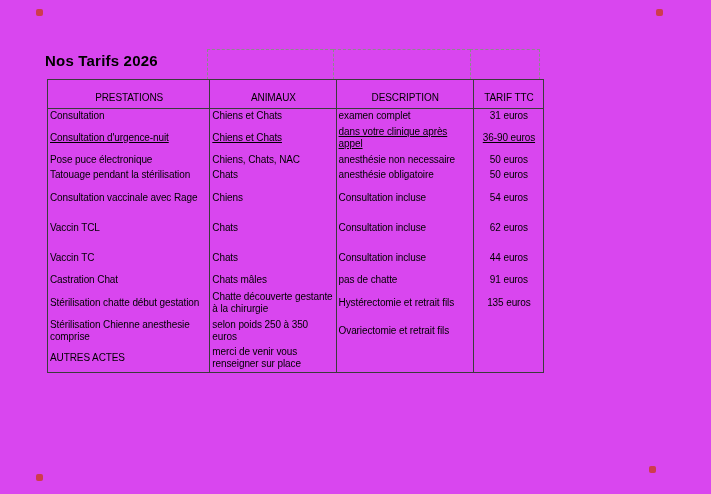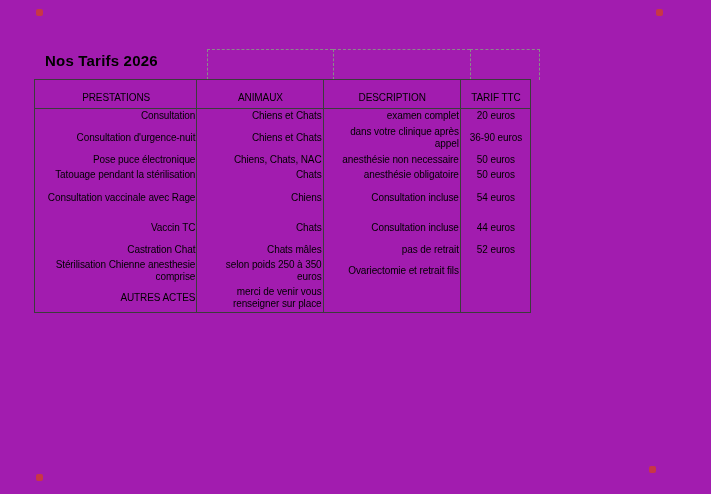--- a/index.html
+++ b/index.html
@@ -1,32 +1,32 @@
 <!DOCTYPE html>
 <html><head>
 <meta charset="utf-8">
 <style>
   html,body{margin:0;padding:0;background:#ffffff;}
   body{width:711px;height:494px;font-family:"Liberation Sans",sans-serif;color:#000;}
-  .canvas{position:relative;width:711px;height:494px;background:#a21caf;overflow:hidden;}
+  .canvas{position:relative;width:711px;height:494px;background:#d946ef;overflow:hidden;}
 
   .title{position:absolute;left:45px;top:52px;margin:0;font-size:15px;font-weight:bold;letter-spacing:0.2px;}
 
   
   .pre-row{position:absolute;left:207px;top:49px;height:31px;display:flex;}
   .pre-cell{box-sizing:border-box;height:31px;border-top:1px dashed #8a8a8a;border-left:1px dashed #8a8a8a;}
   .pre-cell:last-child{border-right:1px dashed #8a8a8a;}
 
-  table.tarifs{position:absolute;left:34px;top:79px;width:497px;border-collapse:collapse;table-layout:fixed;
+  table.tarifs{position:absolute;left:47px;top:79px;width:497px;border-collapse:collapse;table-layout:fixed;
     font-size:10px;line-height:12px;letter-spacing:-0.1px;}
   table.tarifs,.tarifs th,.tarifs td{border:1px solid #3c3c3c;}
   .tarifs tbody td{border-top:none;border-bottom:none;}
   .tarifs td,.tarifs th{box-sizing:border-box;padding:0 1px 0 2px;overflow:hidden;}
   .tarifs thead th{height:29px;font-weight:normal;text-align:center;vertical-align:bottom;padding-bottom:4px;font-size:10px;}
-  .tarifs tbody td{vertical-align:middle;text-align:right;}
+  .tarifs tbody td{vertical-align:middle;text-align:left;}
   .tarifs tbody td.tarif{text-align:center;}
 
   .corner-mark{position:absolute;width:7px;height:7px;border-radius:2px;opacity:0.9;}
   .cm-tl{left:36px;top:9px;}
   .cm-tr{left:656px;top:9px;}
   .cm-bl{left:36px;top:474px;}
   .cm-br{left:649px;top:466px;}
 </style>
 </head>
 <body>
@@ -59,23 +59,23 @@
         <th>ANIMAUX</th>
         <th>DESCRIPTION</th>
         <th>TARIF TTC</th>
       </tr>
     </thead>
     <tbody>
         <tr style="height: 14px;">
           <td class="prestation">Consultation</td>
           <td class="animaux">Chiens et Chats</td>
           <td class="description">examen complet</td>
-          <td class="tarif">20 euros</td>
+          <td class="tarif">31 euros</td>
         </tr>
-        <tr style="height: 30px;">
+        <tr style="height: 30px; text-decoration: underline;">
           <td class="prestation">Consultation d'urgence-nuit</td>
           <td class="animaux">Chiens et Chats</td>
           <td class="description">dans votre clinique après appel</td>
           <td class="tarif">36-90 euros</td>
         </tr>
         <tr style="height: 15px;">
           <td class="prestation">Pose puce électronique</td>
           <td class="animaux">Chiens, Chats, NAC</td>
           <td class="description">anesthésie non necessaire</td>
           <td class="tarif">50 euros</td>
@@ -86,30 +86,42 @@
           <td class="description">anesthésie obligatoire</td>
           <td class="tarif">50 euros</td>
         </tr>
         <tr style="height: 30px;">
           <td class="prestation">Consultation vaccinale avec Rage</td>
           <td class="animaux">Chiens</td>
           <td class="description">Consultation incluse</td>
           <td class="tarif">54 euros</td>
         </tr>
         <tr style="height: 30px;">
+          <td class="prestation">Vaccin TCL</td>
+          <td class="animaux">Chats</td>
+          <td class="description">Consultation incluse</td>
+          <td class="tarif">62 euros</td>
+        </tr>
+        <tr style="height: 30px;">
           <td class="prestation">Vaccin TC</td>
           <td class="animaux">Chats</td>
           <td class="description">Consultation incluse</td>
           <td class="tarif">44 euros</td>
         </tr>
         <tr style="height: 15px;">
           <td class="prestation">Castration Chat</td>
           <td class="animaux">Chats mâles</td>
-          <td class="description">pas de retrait</td>
-          <td class="tarif">52 euros</td>
+          <td class="description">pas de chatte</td>
+          <td class="tarif">91 euros</td>
+        </tr>
+        <tr style="height: 30px;">
+          <td class="prestation">Stérilisation chatte début gestation</td>
+          <td class="animaux">Chatte découverte gestante à la chirurgie</td>
+          <td class="description">Hystérectomie et retrait fils</td>
+          <td class="tarif">135 euros</td>
         </tr>
         <tr style="height: 26px;">
           <td class="prestation">Stérilisation Chienne anesthesie comprise</td>
           <td class="animaux">selon poids 250 à 350 euros</td>
           <td class="description">Ovariectomie et retrait fils</td>
           <td class="tarif"></td>
         </tr>
         <tr style="height: 29px; margin-top: 24px;">
           <td class="prestation">AUTRES ACTES</td>
           <td class="animaux">merci de venir vous renseigner sur place</td>

